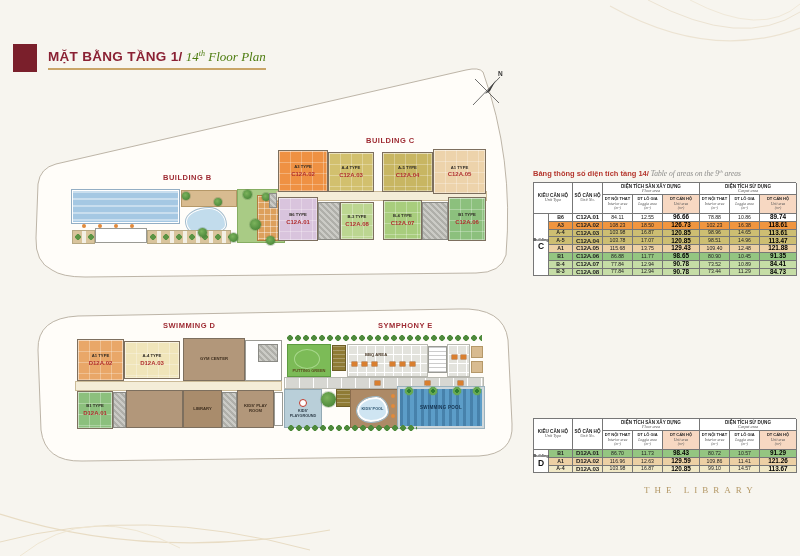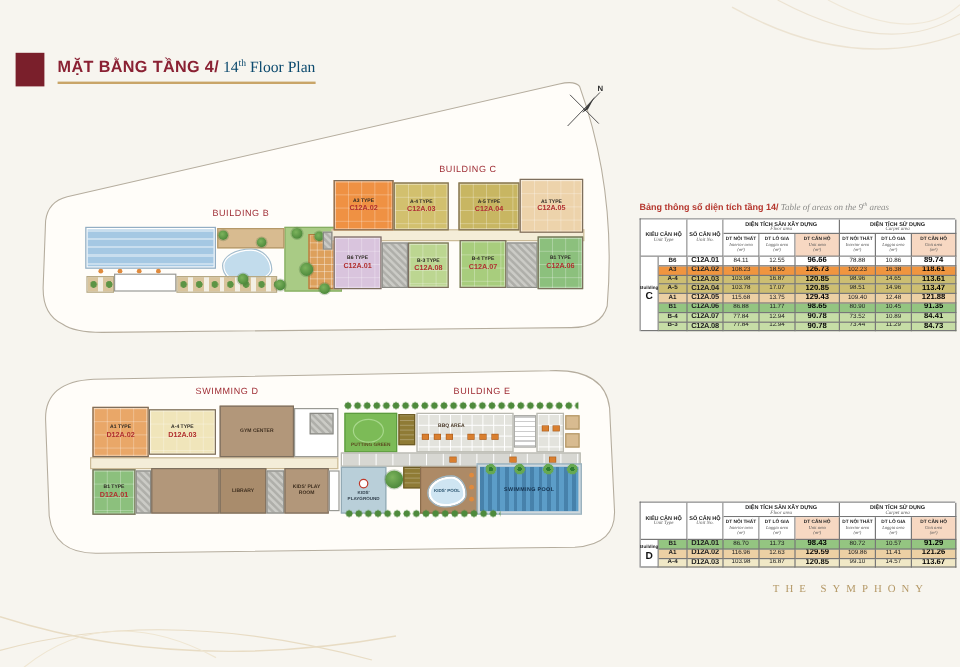--- a/index.html
+++ b/index.html
@@ -5,25 +5,25 @@
   *{margin:0;padding:0;box-sizing:border-box}
   html,body{background:#e9e6df}
   .page{position:relative;width:800px;height:556px;background:#f7f5ef;overflow:hidden;
         font-family:"Liberation Sans",sans-serif}
   svg.bg{position:absolute;inset:0}
 
   
   .accent{position:absolute;left:13px;top:44px;width:24px;height:28px;background:#7a1f2b}
   .title{position:absolute;left:48px;top:47px;border-bottom:2px solid #c9a568;padding-bottom:3px;white-space:nowrap}
   .title .vi{font-size:13.5px;font-weight:700;color:#8a2133;letter-spacing:.3px}
-  .title .en{font-size:13px;color:#0c4a6e;font-family:"Liberation Serif",serif}
+  .title .en{font-size:13px;font-style:italic;color:#4d7c0f;font-family:"Liberation Serif",serif}
   .title sup{font-size:8px}
 
   
-  .blabel{position:absolute;font-weight:400;font-size:7.5px;color:#9e2b33;letter-spacing:.5px;white-space:nowrap}
+  .blabel{position:absolute;font-weight:700;font-size:7.5px;color:#9e2b33;letter-spacing:.5px;white-space:nowrap}
 
   
   .unit{position:absolute;border:1px solid #7d6f5e;display:flex;flex-direction:column;align-items:center;
         justify-content:center;gap:1px;box-shadow:inset 0 0 0 1px rgba(255,255,255,.35);
         background-image:linear-gradient(rgba(255,255,255,.28) 1px,transparent 1px),
                          linear-gradient(90deg,rgba(255,255,255,.28) 1px,transparent 1px);
         background-size:11px 11px;text-align:center;overflow:hidden}
   .unit .ut{font-size:4.2px;font-weight:700;color:#2e2a24;line-height:1}
   .unit .un{font-size:6px;font-weight:700;color:#b03030;line-height:1}
   .room{position:absolute;border:1px solid #7d6f5e;display:flex;align-items:center;justify-content:center;
@@ -138,24 +138,24 @@
     <g>
       <line x1="473" y1="105" x2="500" y2="77" stroke="#4a4a4a" stroke-width="0.8"></line>
       <line x1="475" y1="79" x2="499" y2="103" stroke="#4a4a4a" stroke-width="0.8"></line>
       <polygon points="496,80 485,94 490,91" fill="#3a3a3a"></polygon>
       <text x="498" y="76" font-size="6.5" font-weight="bold" fill="#333" font-family="Liberation Sans, sans-serif">N</text>
     </g>
   </svg>
 
   <div class="accent"></div>
   <div class="title">
-    <span class="vi">MẶT BẰNG TẦNG 4/</span><span class="en"><span> 14</span><sup>th</sup><span> Floor Plan</span></span>
-  </div>
-
-  <div class="blabel" style="left:177px;top:173px">BUILDING B</div>
+    <span class="vi">MẶT BẰNG TẦNG 1/</span><span class="en"><span> 14</span><sup>th</sup><span> Floor Plan</span></span>
+  </div>
+
+  <div class="blabel" style="left:163px;top:173px">BUILDING B</div>
   <div class="blabel" style="left:366px;top:136px">BUILDING C</div>
 
   <div class="lawn" style="left:237px;top:189px;width:48px;height:54px"></div>
   <div class="poolB" style="left:72px;top:190px;width:107px;height:33px"></div>
   <div class="deck" style="left:181px;top:190px;width:56px;height:17px"></div>
   <div class="curvepool" style="left:186px;top:208px;width:40px;height:27px"></div>
   <div class="dot" style="left:82px;top:224px"></div>
   <div class="dot" style="left:98px;top:224px"></div>
   <div class="dot" style="left:114px;top:224px"></div>
   <div class="dot" style="left:130px;top:224px"></div>
@@ -204,21 +204,21 @@
     <span class="ut">B-4 TYPE</span>
       <span class="un">C12A.07</span>
   </div>
   <div class="core" style="left:422px;top:202px;width:26px;height:38px"></div>
   <div class="unit" style="left:448px;top:197px;width:38px;height:44px;background-color:#8cc07d">
     <span class="ut">B1 TYPE</span>
       <span class="un">C12A.06</span>
   </div>
 
   <div class="blabel" style="left:163px;top:321px">SWIMMING D</div>
-  <div class="blabel" style="left:378px;top:321px">BUILDING E</div>
+  <div class="blabel" style="left:378px;top:321px">SYMPHONY E</div>
 
   <div class="corridor" style="left:75px;top:381px;width:207px;height:10px"></div>
   <div class="unit" style="left:77px;top:339px;width:47px;height:42px;background-color:#e9a768">
     <span class="ut">A1 TYPE</span>
       <span class="un">D12A.02</span>
   </div>
   <div class="unit" style="left:124px;top:341px;width:56px;height:38px;background-color:#f0e5ba">
     <span class="ut">A-4 TYPE</span>
       <span class="un">D12A.03</span>
   </div>
@@ -512,15 +512,15 @@
             <span class="tc cv">16.87</span>
             <span class="tc cu">120.85</span>
             <span class="tc cv">99.10</span>
             <span class="tc cv">14.57</span>
             <span class="tc cu">113.67</span>
           </div>
         </div>
     </div>
   </div>
 
-  <div class="logo">THE SYMPHONY</div>
+  <div class="logo">THE LIBRARY</div>
 
 </div>
 
 </body></html>

